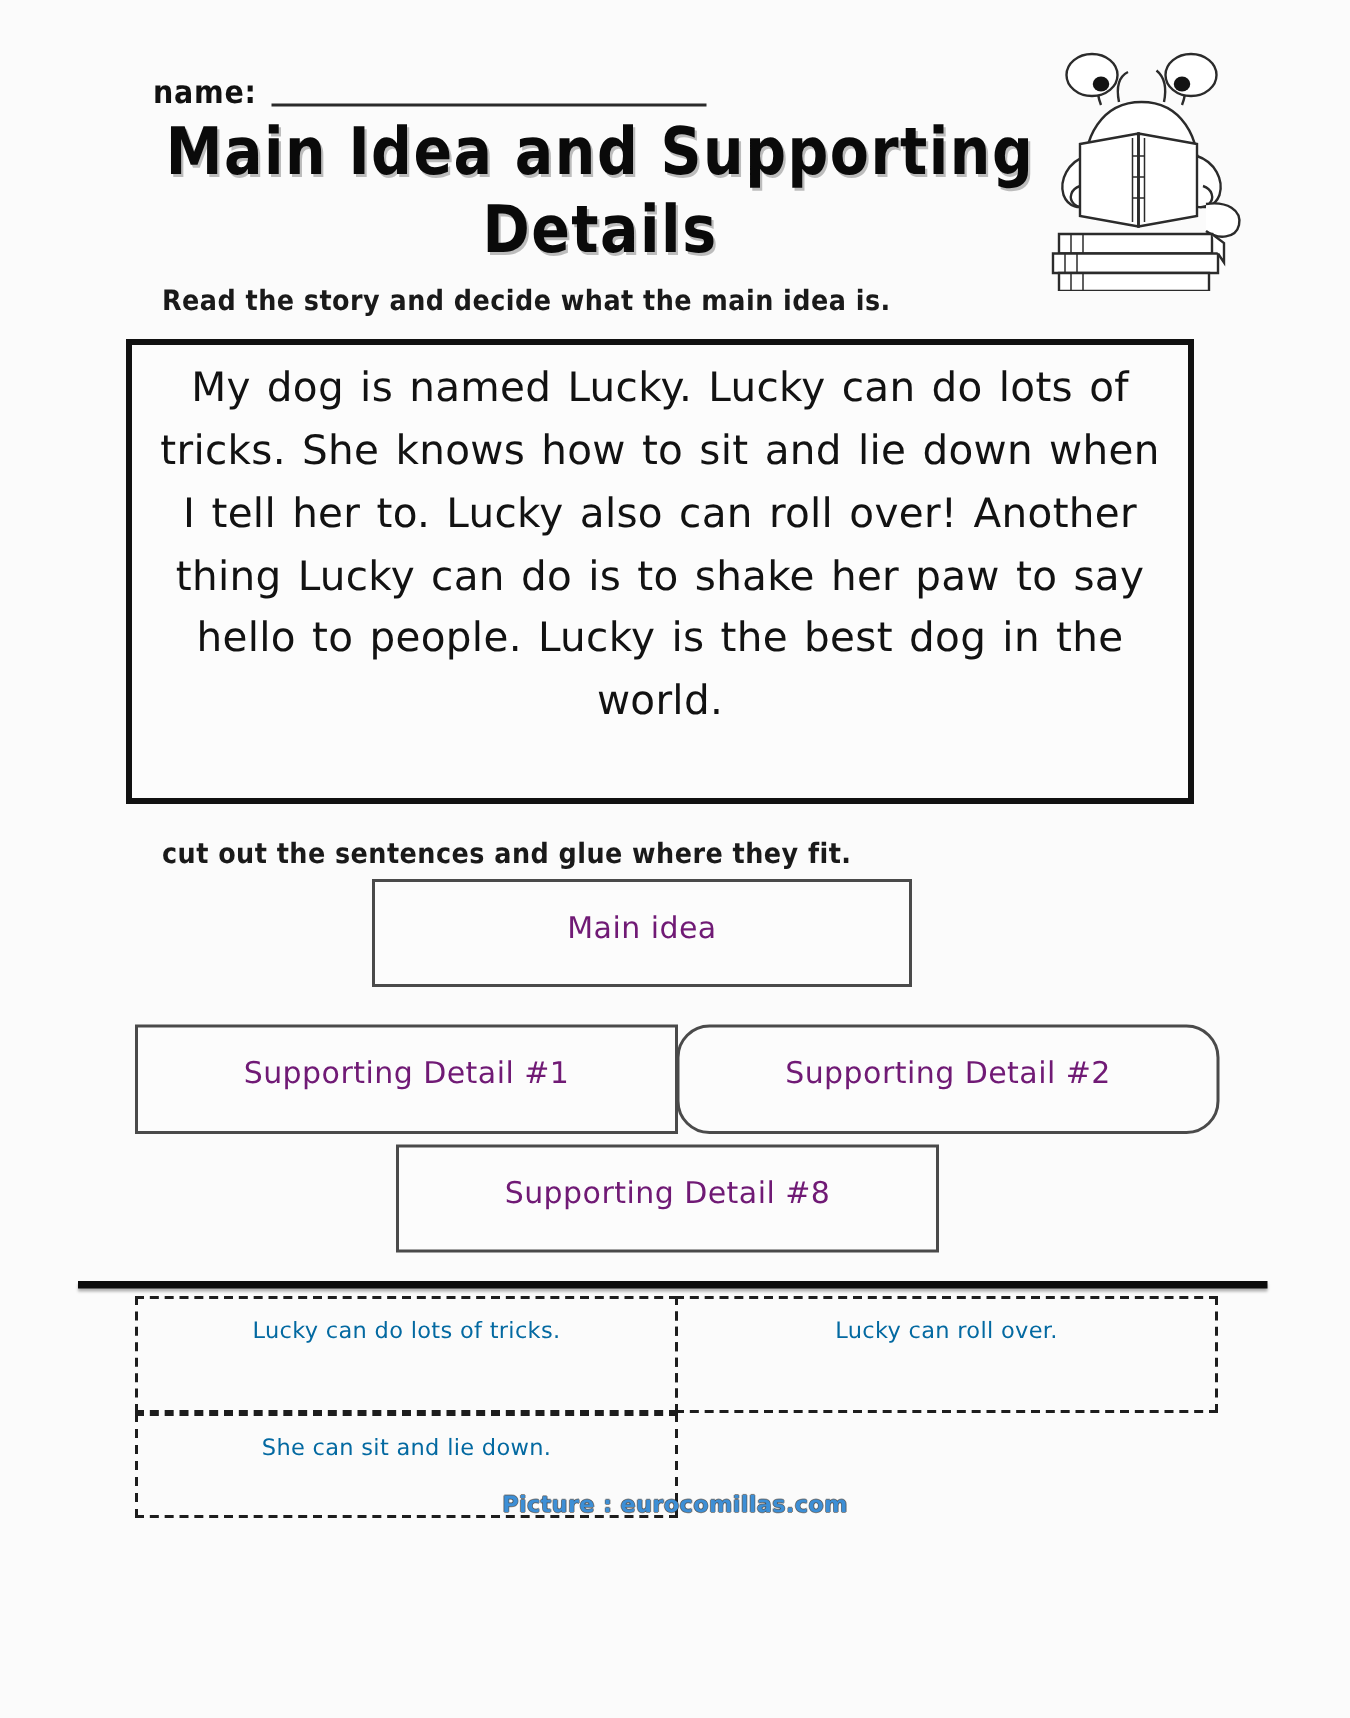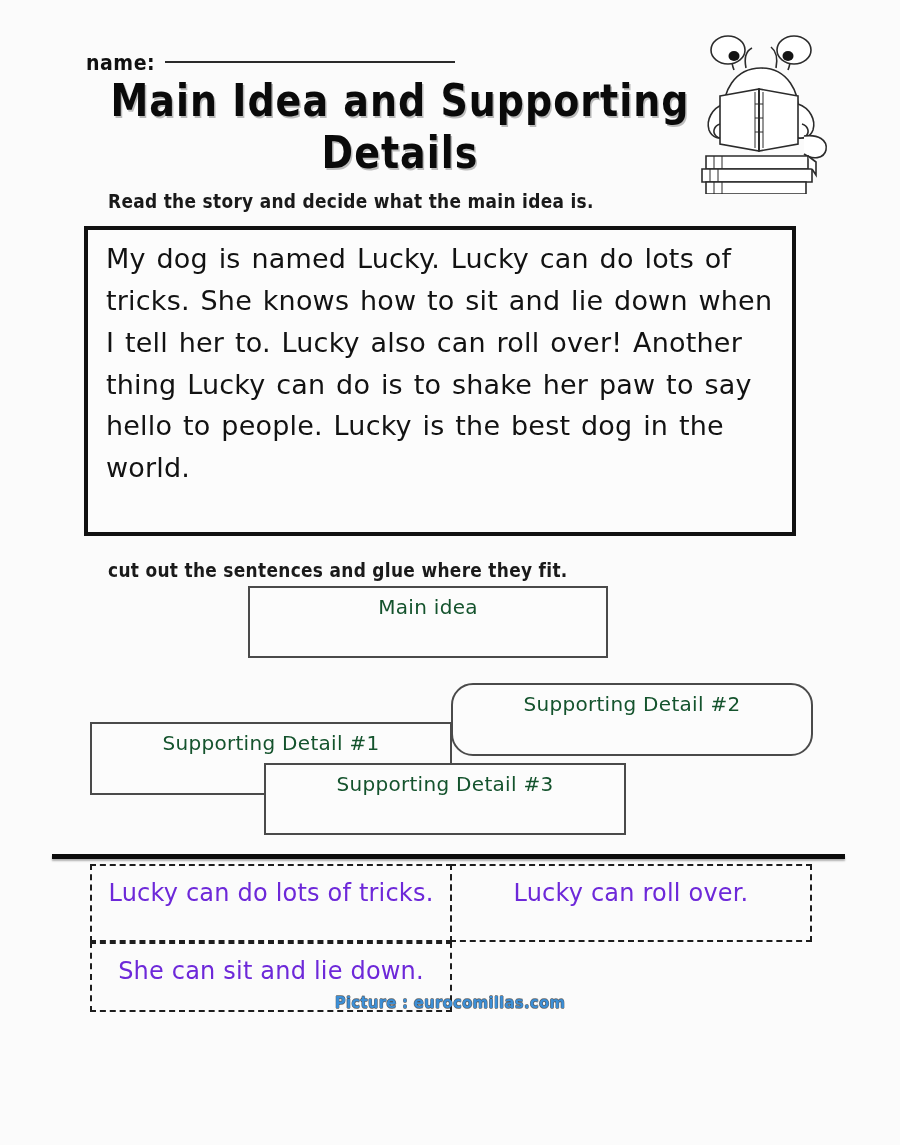--- a/index.html
+++ b/index.html
@@ -18,24 +18,24 @@
 
   .page {
     position: absolute;
     inset: 0;
     background: #fbfbfb;
   }
 
   
   .name-row {
     position: absolute;
-    left: 86px;
+    left: 102px;
     top: 52px;
     display: flex;
-    align-items: center;
+    align-items: flex-end;
     gap: 10px;
   }
   .name-label {
     font-family: "DejaVu Sans", sans-serif;
     font-size: 19px;
     font-weight: 700;
     letter-spacing: 0.5px;
     color: #111;
     transform: scaleY(1.12);
     transform-origin: bottom left;
@@ -97,45 +97,45 @@
     height: 310px;
     border: 4px solid #111;
     background: #fcfcfc;
     box-sizing: border-box;
     padding: 8px 18px 0 18px;
   }
   .story-text {
     font-family: "DejaVu Sans", sans-serif;
     font-size: 27px;
     line-height: 1.55;
-    text-align: left;
+    text-align: center;
     color: #121212;
     letter-spacing: 0.2px;
     word-spacing: 2px;
   }
 
   
   .organizer-box {
     position: absolute;
     border: 2px solid #4a4a4a;
     background: #fcfcfc;
     box-sizing: border-box;
   }
   .organizer-label {
     display: block;
     text-align: center;
     font-family: "DejaVu Sans", sans-serif;
     font-size: 20px;
-    color: #14532d;
+    color: #701a75;
     letter-spacing: 0.3px;
-    padding-top: 7px;
+    padding-top: 18px;
   }
 
   .box-main-idea { left: 248px; top: 586px; width: 360px; height: 72px; }
-  .box-detail-1  { left: 90px;  top: 683px; width: 362px; height: 73px; margin-top: 39px; }
+  .box-detail-1  { left: 90px;  top: 683px; width: 362px; height: 73px; }
   .box-detail-2  { left: 451px; top: 683px; width: 362px; height: 73px; border-radius: 22px; }
   .box-detail-3  { left: 264px; top: 763px; width: 362px; height: 72px; }
 
   
   .divider {
     position: absolute;
     left: 52px;
     top: 854px;
     width: 793px;
     height: 5px;
@@ -159,24 +159,24 @@
     align-items: flex-start;
     justify-content: center;
     padding-top: 12px;
   }
   .cutout-cell-tall  { height: 78px; }
   .cutout-cell-short { height: 70px; }
   .cutout-cell + .cutout-cell { border-top: 2px dashed #1d1d1d; }
 
   .cutout-text {
     font-family: "DejaVu Sans", sans-serif;
-    font-size: 24px;
+    font-size: 15px;
     line-height: 1.28;
     text-align: center;
-    color: #6d28d9;
+    color: #0369a1;
     letter-spacing: 0.2px;
   }
 
   
   .watermark {
     position: absolute;
     left: 0;
     top: 994px;
     width: 900px;
     text-align: center;
@@ -261,21 +261,21 @@
   <div class="organizer-box box-main-idea">
     <span class="organizer-label">Main idea</span>
   </div>
   <div class="organizer-box box-detail-1">
     <span class="organizer-label">Supporting Detail #1</span>
   </div>
   <div class="organizer-box box-detail-2">
     <span class="organizer-label">Supporting Detail #2</span>
   </div>
   <div class="organizer-box box-detail-3">
-    <span class="organizer-label">Supporting Detail #3</span>
+    <span class="organizer-label">Supporting Detail #8</span>
   </div>
 
   <div class="divider"></div>
 
   <div class="cutout-col cutout-col-left">
     <div class="cutout-cell cutout-cell-tall">
       <span class="cutout-text">Lucky can do lots of tricks.</span>
     </div>
     <div class="cutout-cell cutout-cell-short">
       <span class="cutout-text">She can sit and lie down.</span>

